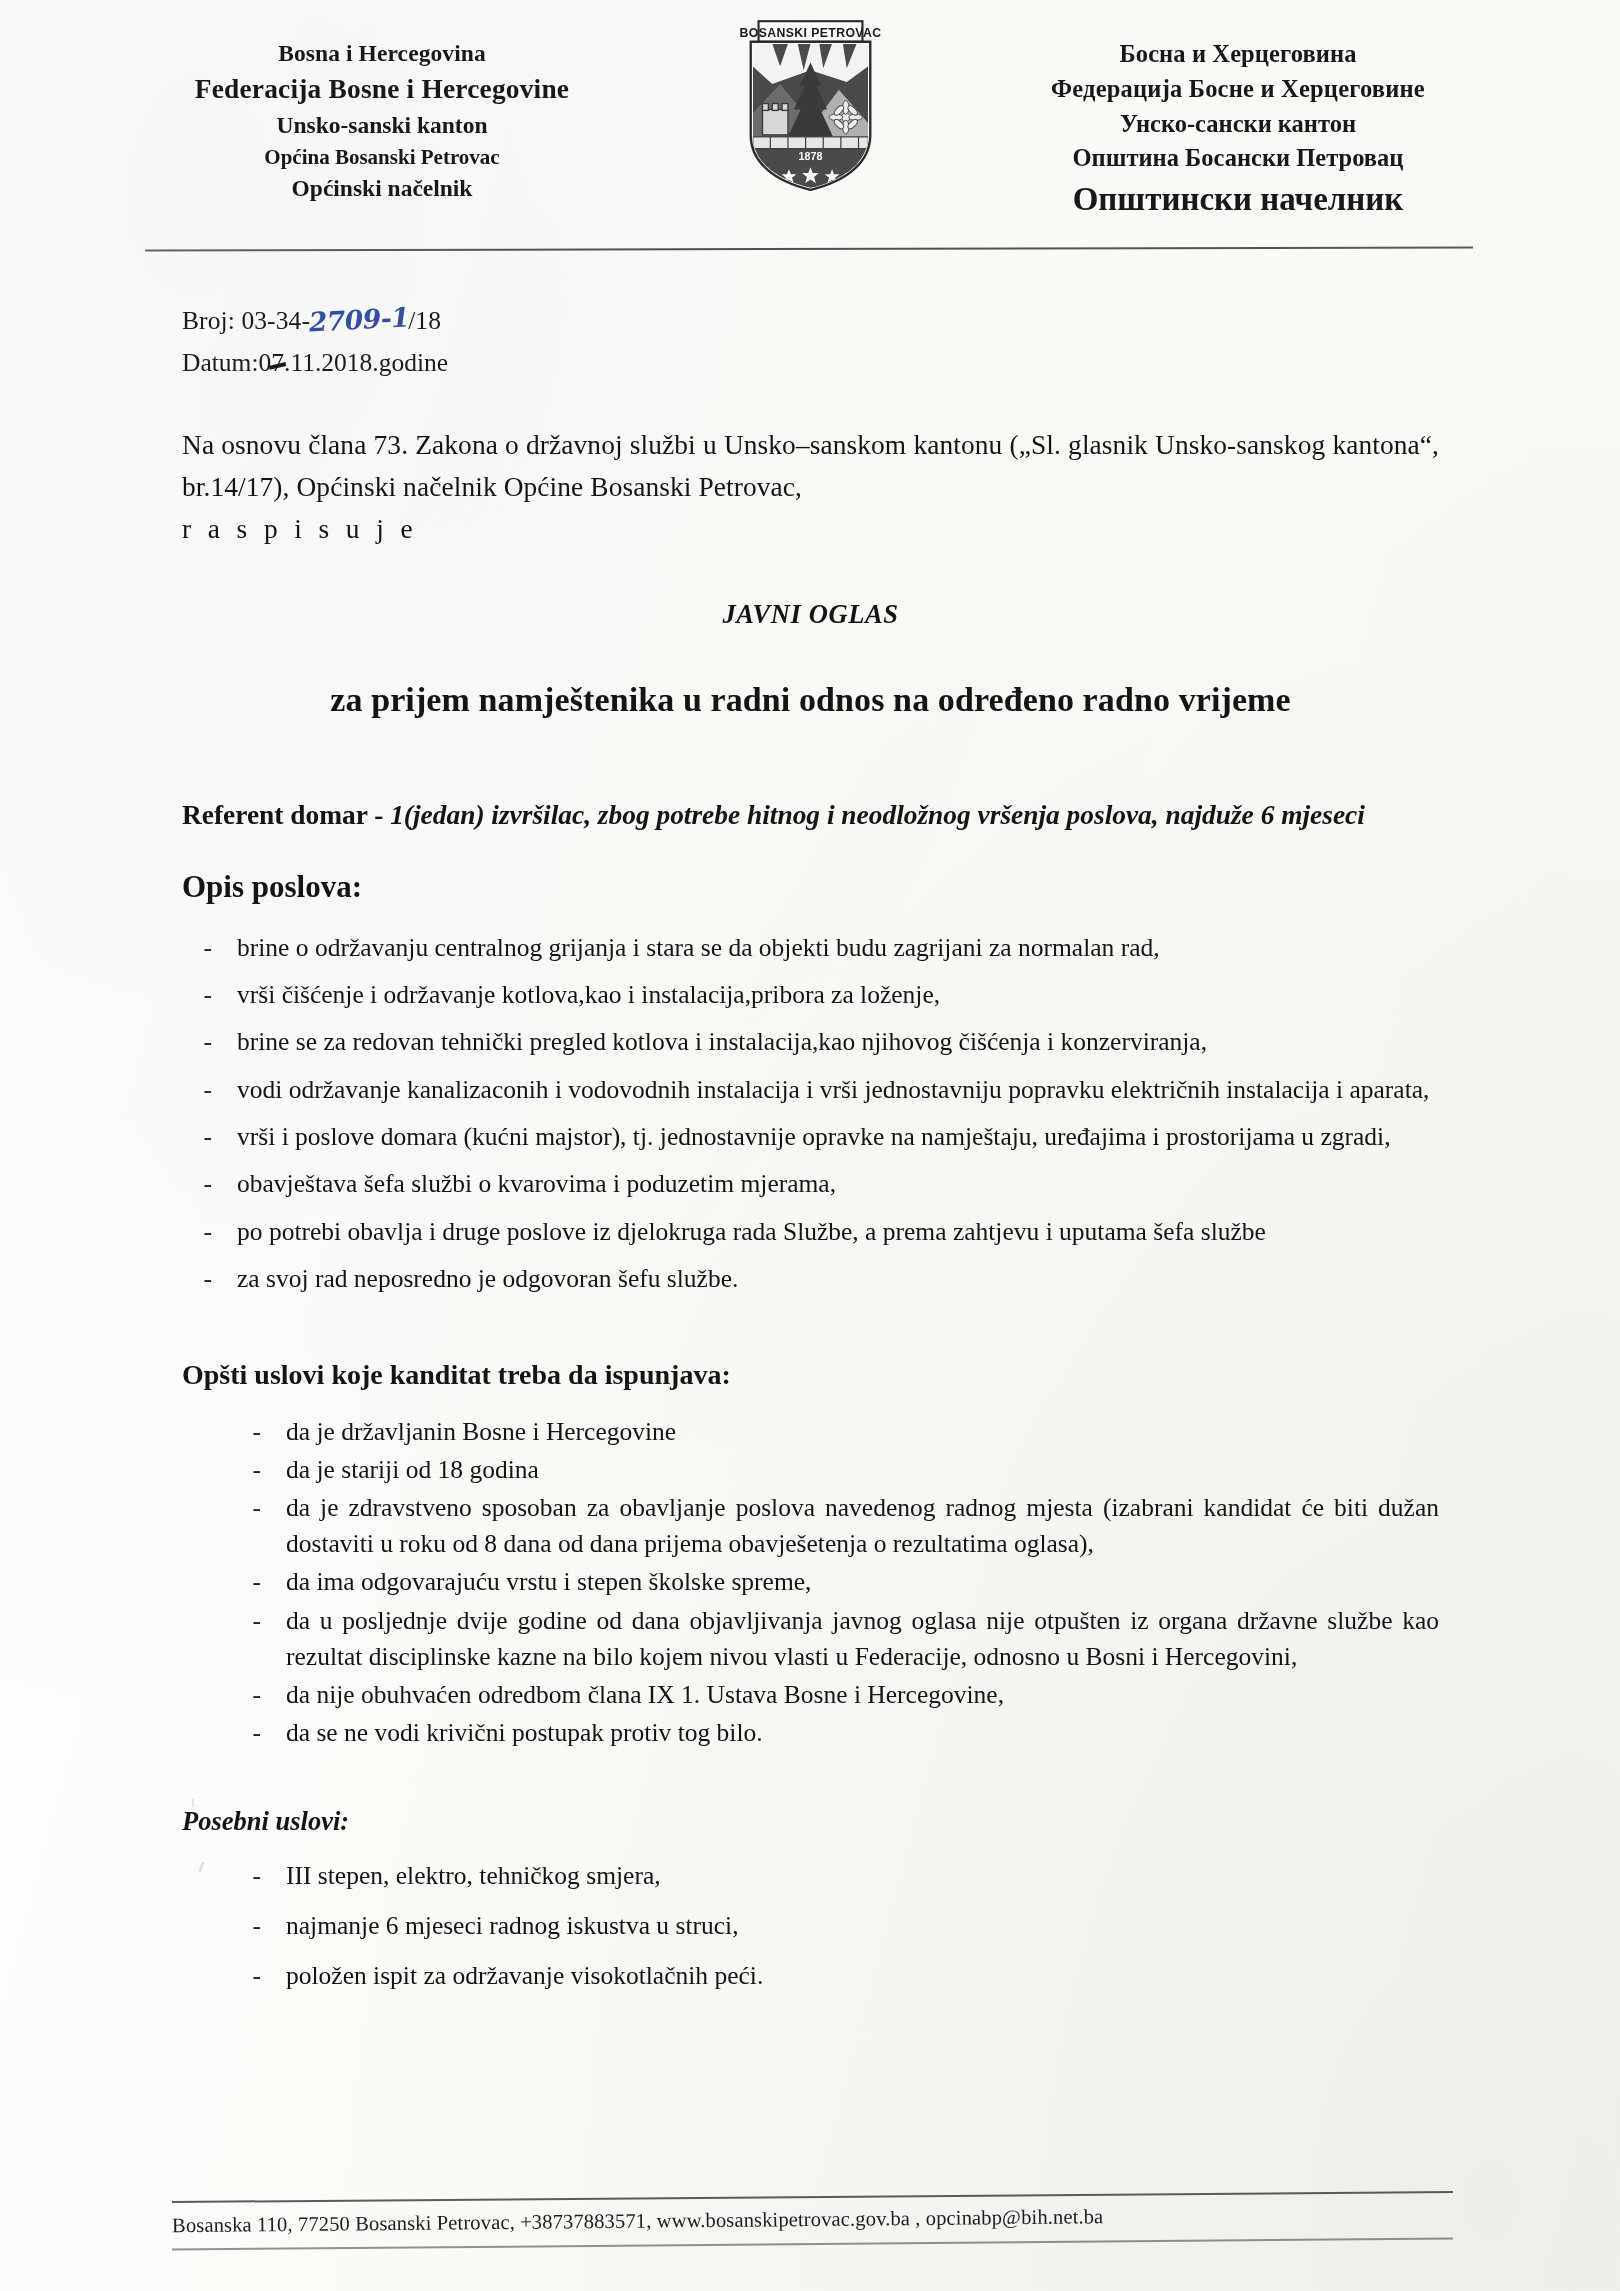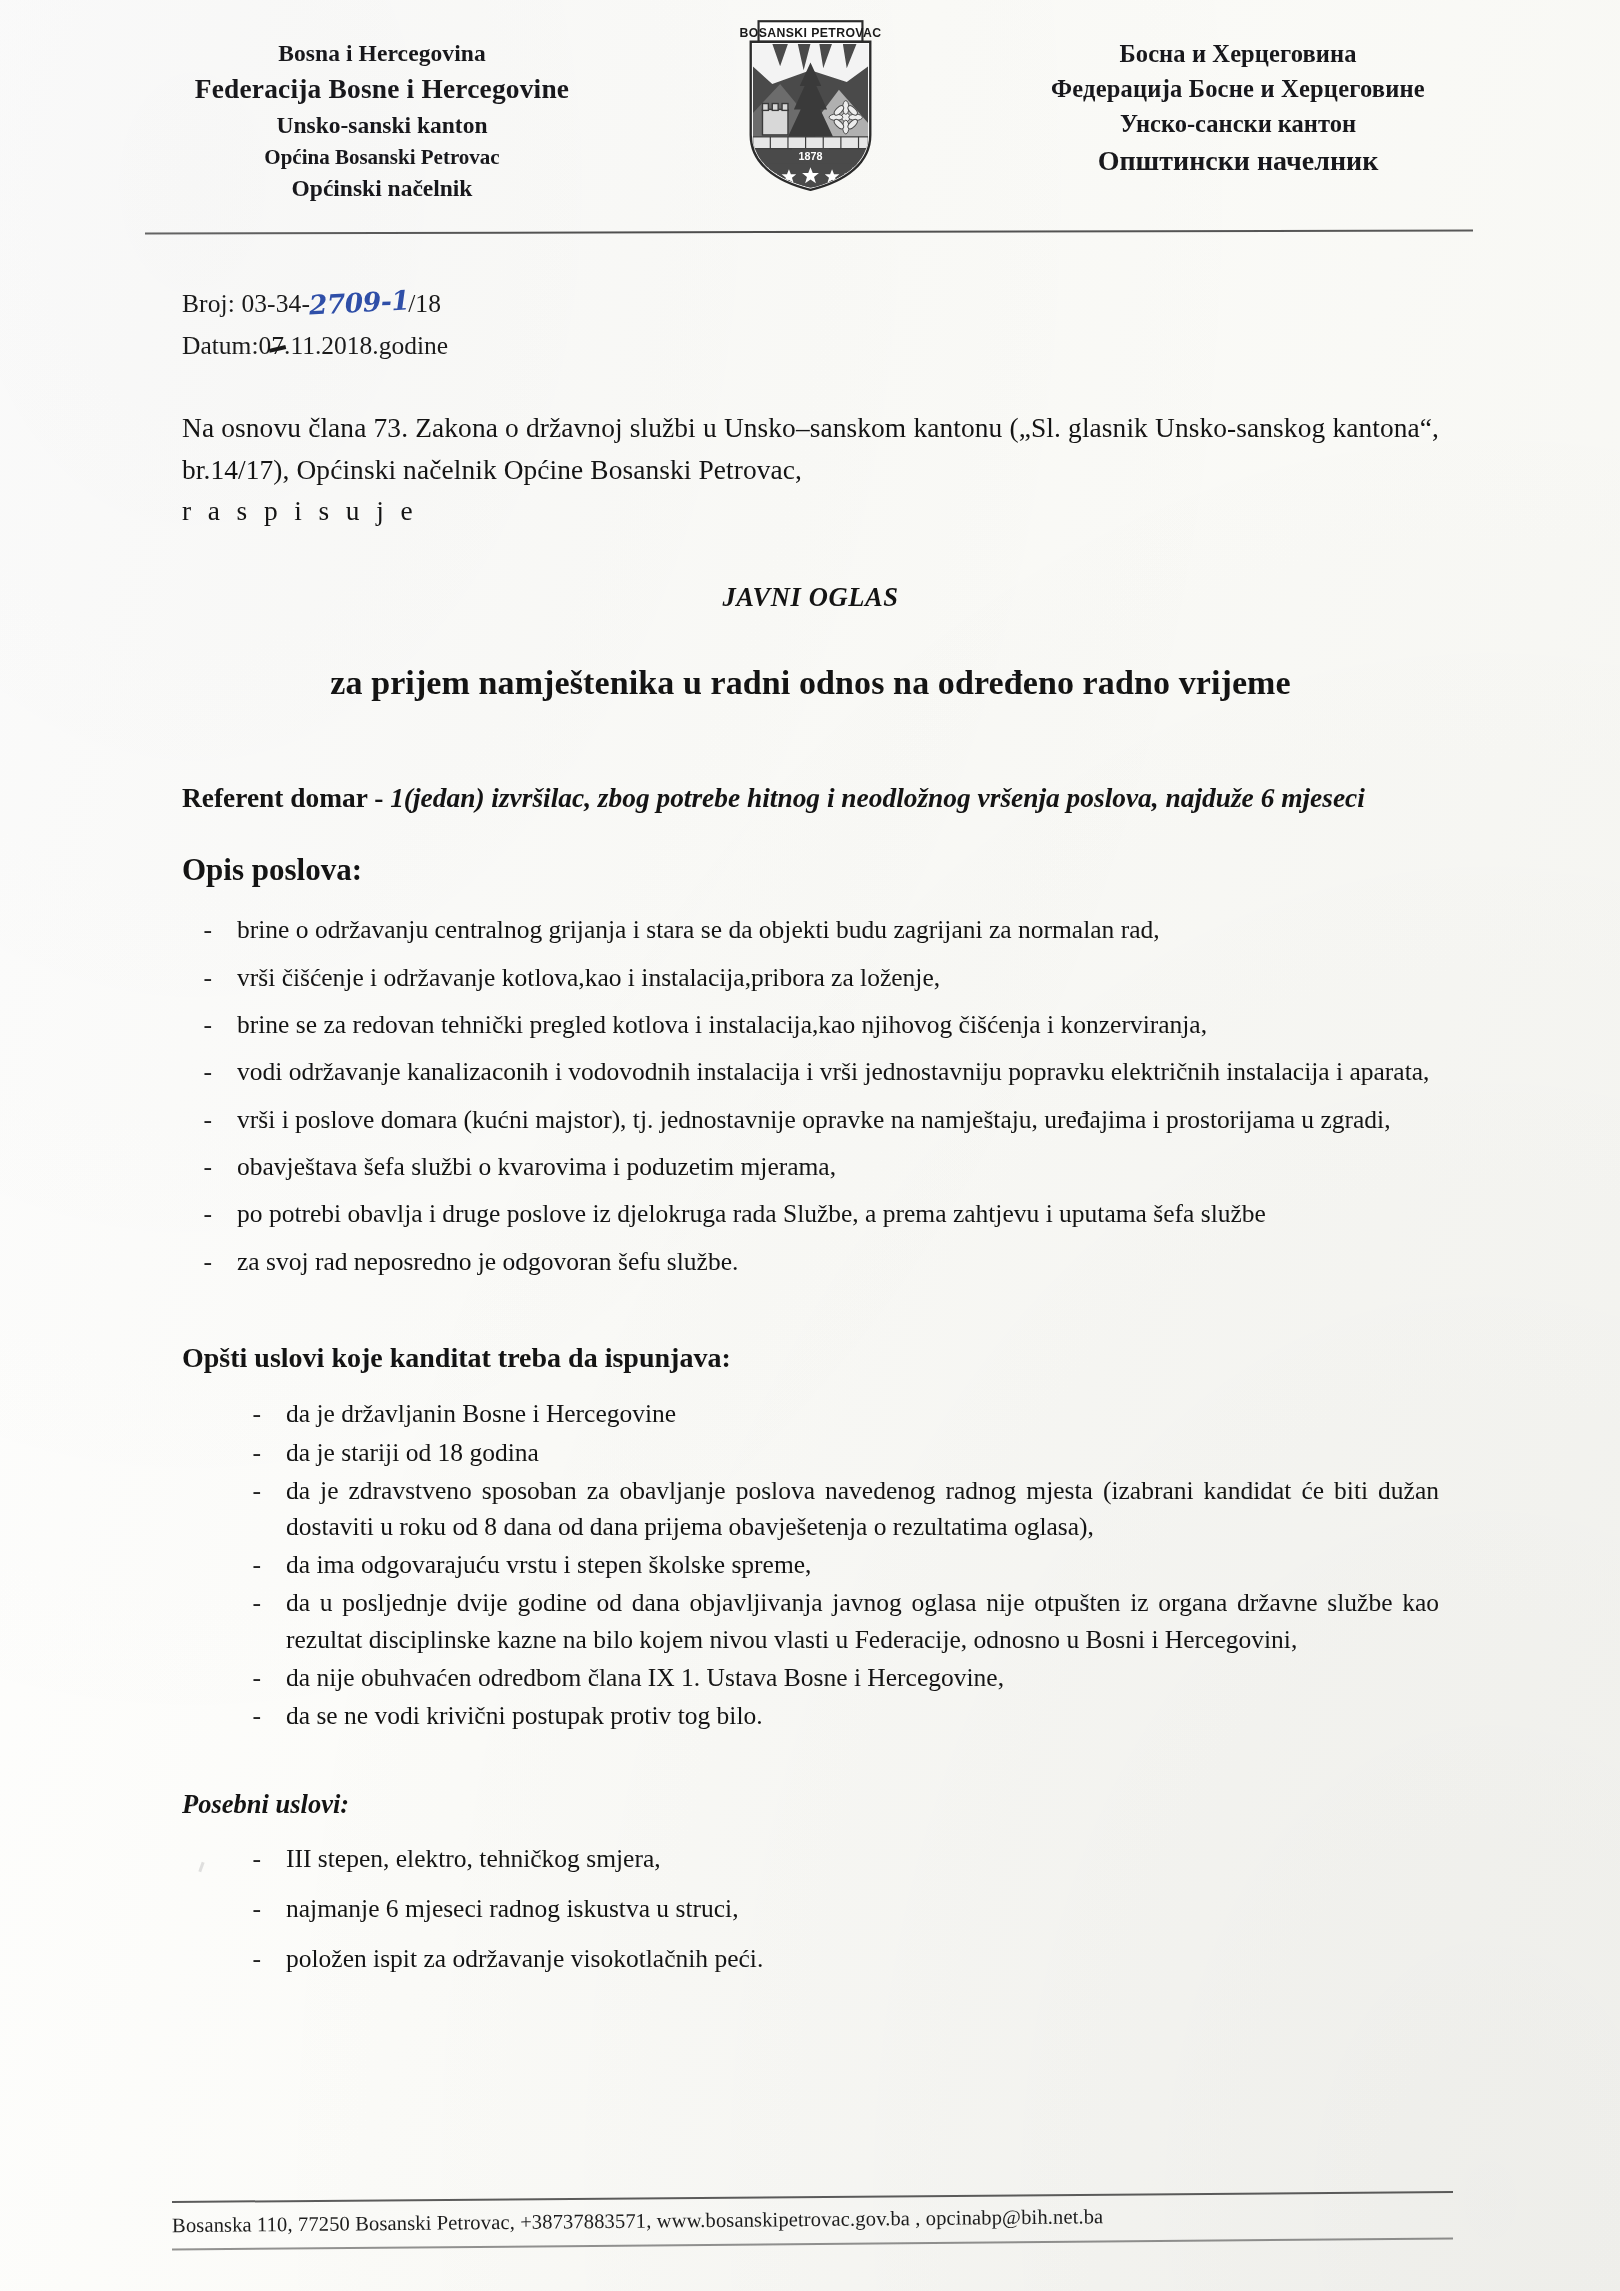--- a/index.html
+++ b/index.html
@@ -46,21 +46,21 @@
   }
   .lh-col .l1 { font-size: 23.5px; font-weight: bold; letter-spacing: 0.1px; }
   .lh-col .l2 { font-size: 27.4px; font-weight: bold; letter-spacing: 0.2px; }
   .lh-col .l3 { font-size: 23.5px; font-weight: bold; }
   .lh-col .l4 { font-size: 21px; font-weight: bold; }
   .lh-col .l5 { font-size: 23.5px; font-weight: bold; }
   .lh-col.cyr .l1 { font-size: 24.5px; }
   .lh-col.cyr .l2 { font-size: 24.5px; }
   .lh-col.cyr .l3 { font-size: 24.5px; }
   .lh-col.cyr .l4 { font-size: 24.5px; }
-  .lh-col.cyr .l5 { font-size: 28px; }
+  .lh-col.cyr .l5 { font-size: 33px; }
 
   
   .crest-wrap {
     width: 186px;
     display: flex;
     justify-content: center;
     margin-top: -17.6px;
   }
   .crest { width: 147px; height: 173px; display:block; }
 
@@ -286,20 +286,21 @@
             <polygon points="118,151 120.3,157 126.6,157 121.6,161 123.5,167.4 118,163.6 112.5,167.4 114.4,161 109.4,157 115.7,157"></polygon>
           </g>
         </g>
       </svg>
     </div>
 
     <div class="lh-col cyr">
       <div class="l1">Босна и Херцеговина</div>
       <div class="l2">Федерација Босне и Херцеговине</div>
       <div class="l3">Унско-сански кантон</div>
+      <div class="l4">Општина Босански Петровац</div>
       <div class="l5">Општински начелник</div>
     </div>
   </div>
 
   <div class="hr-top"></div>
 
   <div class="body">
 
     <div class="refline">
       <span>Broj: 03-34-</span><span class="hand">2709-1</span><span>/18</span>

